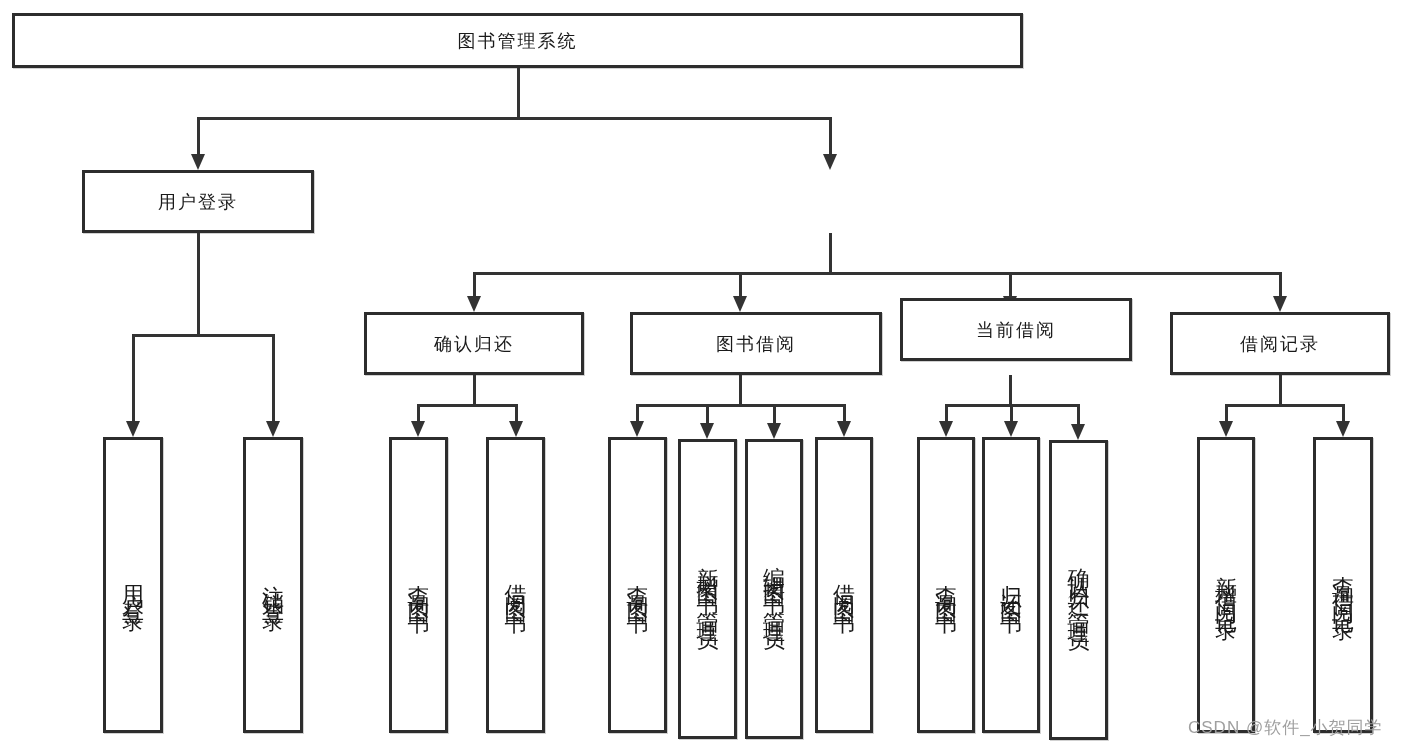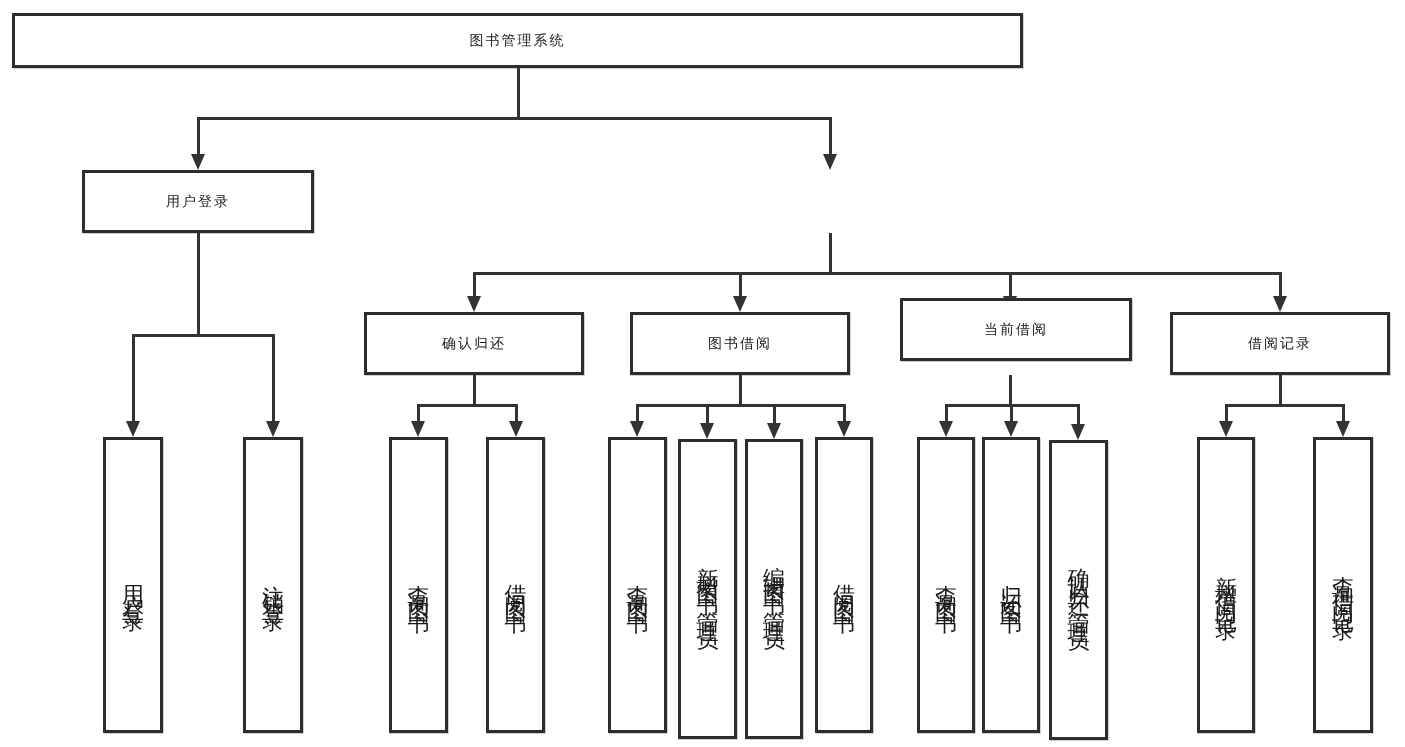--- a/index.html
+++ b/index.html
@@ -14,21 +14,21 @@
     position:relative;width:1405px;height:747px;background:var(--bg-color);
     font-family:"Liberation Sans","DejaVu Sans",sans-serif;color:var(--text-color);
     overflow:hidden;
   }
   .box{
     position:absolute;box-sizing:border-box;background:#fff;
     border:3px solid var(--border-color);
     box-shadow:1px 1px 0 rgba(0,0,0,0.18);
     display:flex;align-items:center;justify-content:center;
   }
-  .hbox{font-size:14px;letter-spacing:2px;}
+  .hbox{font-size:18px;letter-spacing:2px;}
   .vbox{font-size:22px;}
   .vtext{
     writing-mode:vertical-rl;text-orientation:mixed;
     letter-spacing:9px;line-height:1;white-space:nowrap;
   }
   .line{position:absolute;background:var(--line-color);}
   .arrow{
     position:absolute;width:0;height:0;
     border-left:7px solid transparent;border-right:7px solid transparent;
     border-top:16px solid var(--line-color);
@@ -72,21 +72,21 @@
   <div class="line" style="left:738.5px;top:273px;width:3px;height:23px"></div>
   <div class="arrow" style="left:733px;top:296px"></div>
   <div class="line" style="left:1008.5px;top:273px;width:3px;height:23px"></div>
   <div class="arrow" style="left:1003px;top:296px"></div>
   <div class="line" style="left:1278.5px;top:273px;width:3px;height:23px"></div>
   <div class="arrow" style="left:1273px;top:296px"></div>
 
   <div class="box hbox" style="left:364px;top:312px;width:220px;height:63px">
     <span>确认归还</span>
   </div>
-  <div class="box hbox" style="left:630px;top:312px;width:220px;height:63px">
+  <div class="box hbox" style="left:630px;top:312px;width:252px;height:63px">
     <span>图书借阅</span>
   </div>
   <div class="box hbox" style="left:900px;top:298px;width:232px;height:63px">
     <span>当前借阅</span>
   </div>
   <div class="box hbox" style="left:1170px;top:312px;width:220px;height:63px">
     <span>借阅记录</span>
   </div>
 
   <div class="line" style="left:472.5px;top:375px;width:3px;height:31px"></div>
@@ -160,14 +160,15 @@
     <span class="vtext">确认归还（管理员）</span>
   </div>
 
   <div class="box vbox" style="left:1197px;top:437px;width:58px;height:296px">
     <span class="vtext">新增借阅记录</span>
   </div>
   <div class="box vbox" style="left:1313px;top:437px;width:60px;height:296px">
     <span class="vtext">查询借阅记录</span>
   </div>
 
+  <div class="watermark">CSDN @软件_小贺同学</div>
 
 </div>
 
 </body></html>

